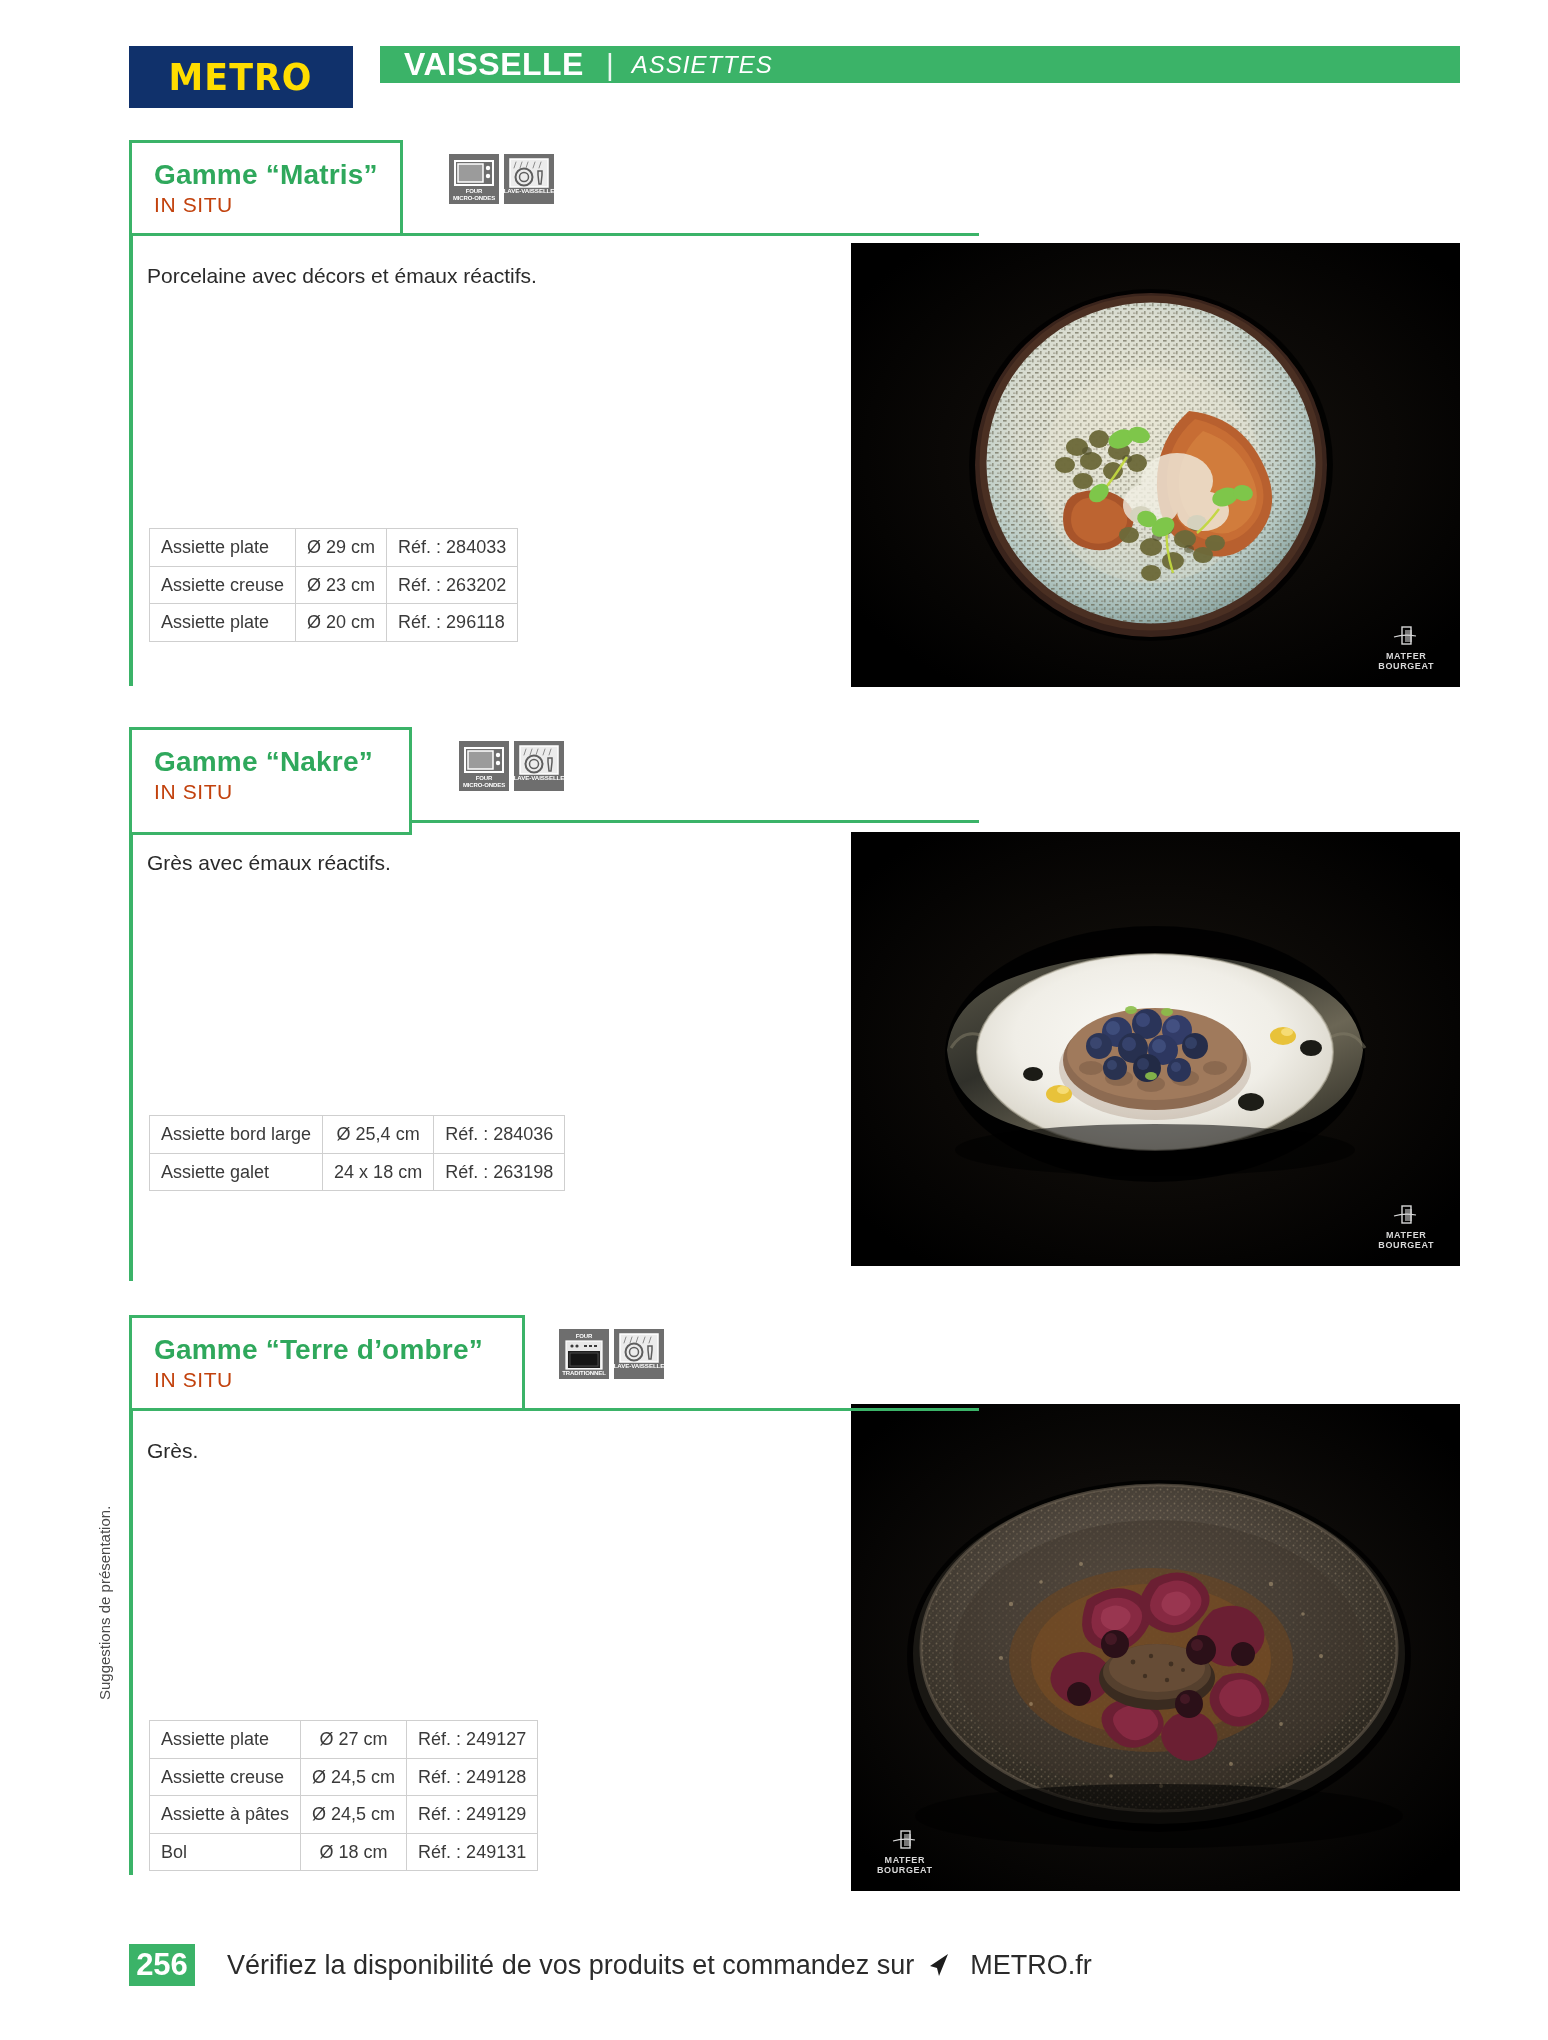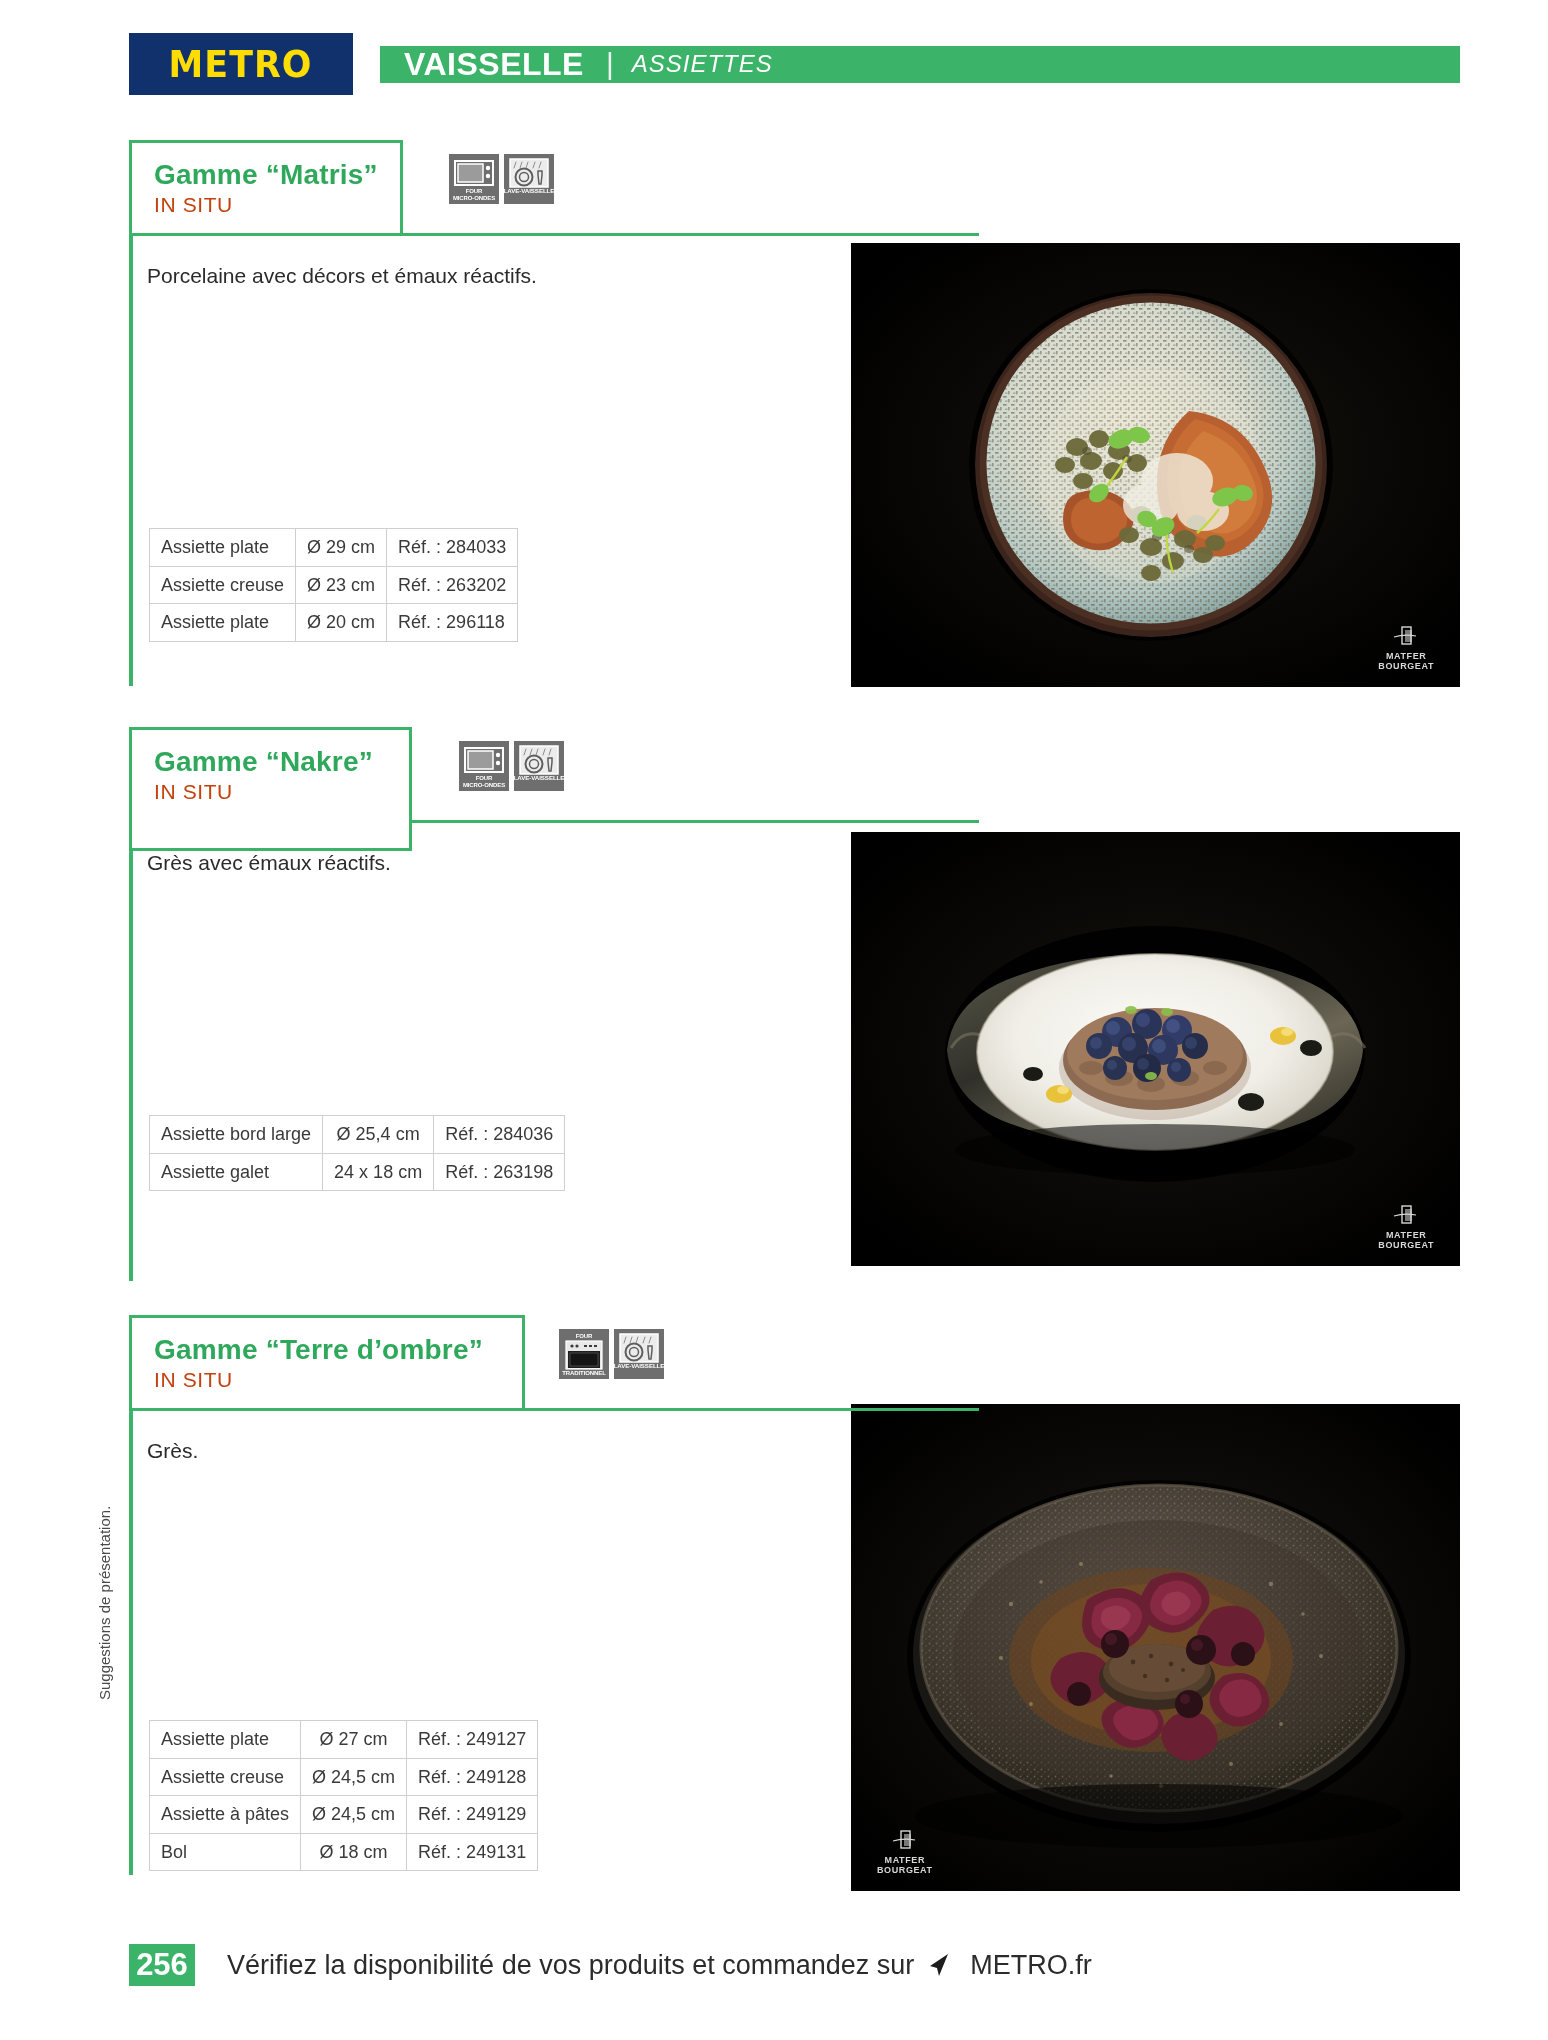--- a/index.html
+++ b/index.html
@@ -14,25 +14,25 @@
     position: relative;
     width: 1548px;
     height: 2040px;
     background: #ffffff;
   }
 
   
   .header {
     position: absolute;
     left: 129px;
-    top: 33px;
+    top: 46px;
     width: 1331px;
     height: 62px;
     display: flex;
-    align-items: center;
+    align-items: flex-start;
   }
   .metro-logo {
     width: 224px;
     height: 62px;
     background: #10316b;
     display: flex;
     align-items: center;
     justify-content: center;
     flex: 0 0 auto;
   }
@@ -386,21 +386,21 @@
         <path d="M1 14 q10 -3 22 -1" fill="none" stroke="#d8d8d8" stroke-width="1.2"></path>
       </svg>
       <div>MATFER</div>
       <div>BOURGEAT</div>
     </div>
   </div>
 
   <div class="section" style="left:129px; top:727px; width:1331px; height:560px;">
     <div class="sec-left-rule" style="left:0; top:0; height:554px;"></div>
 
-    <div class="title-box" style="left:0px; top:0px; width:283px; height:124px;">
+    <div class="title-box" style="left:0px; top:0px; width:283px; height:108px;">
       <div class="title-main">Gamme “Nakre”</div>
       <div class="title-sub">IN SITU</div>
     </div>
 
     <div class="hrule" style="left:280px; top:93px; width:570px;"></div>
 
     <div class="pictos" style="left:330px; top:14px;">
       <div class="picto">
         <div class="picto-art">
           <svg width="40" height="26" viewBox="0 0 40 26">

